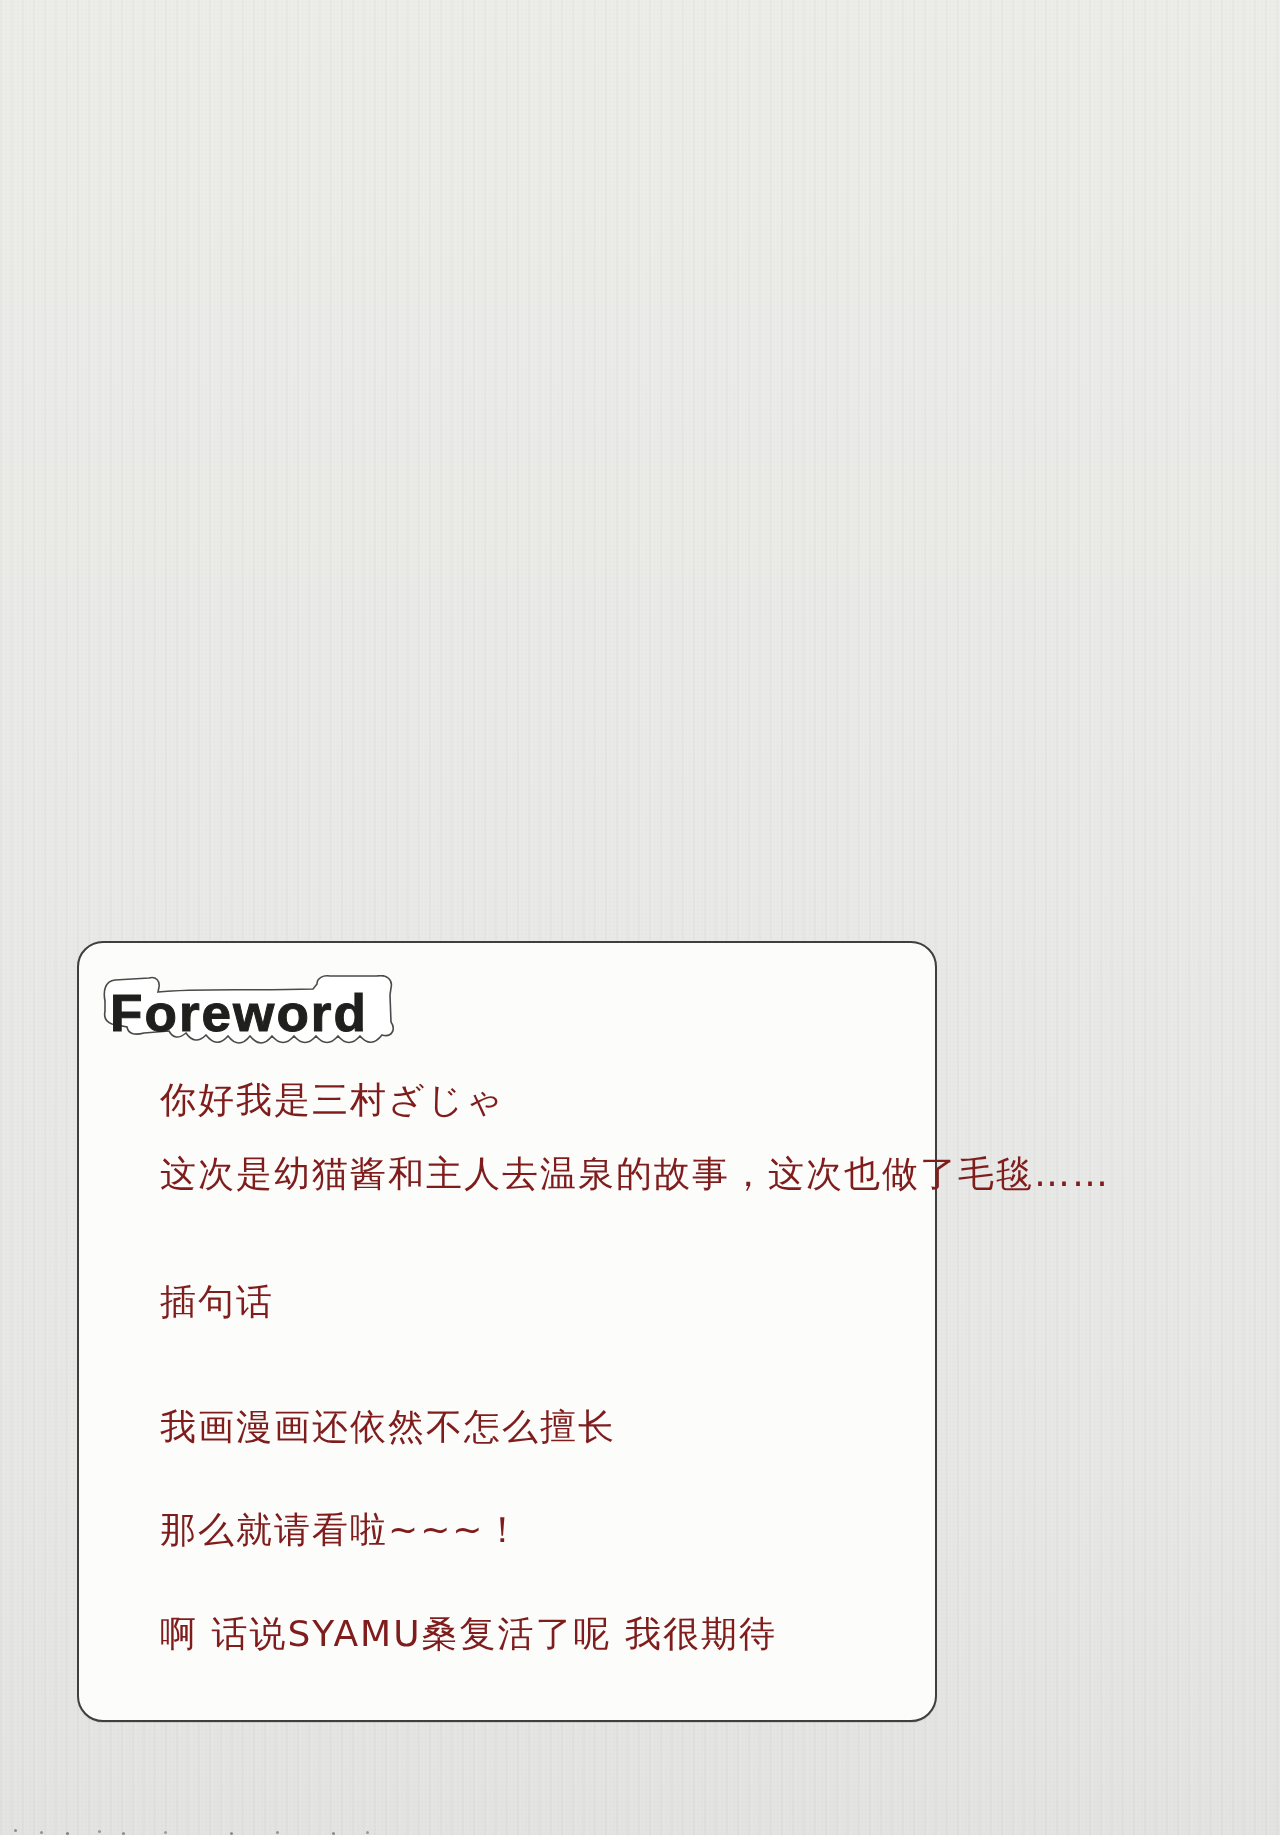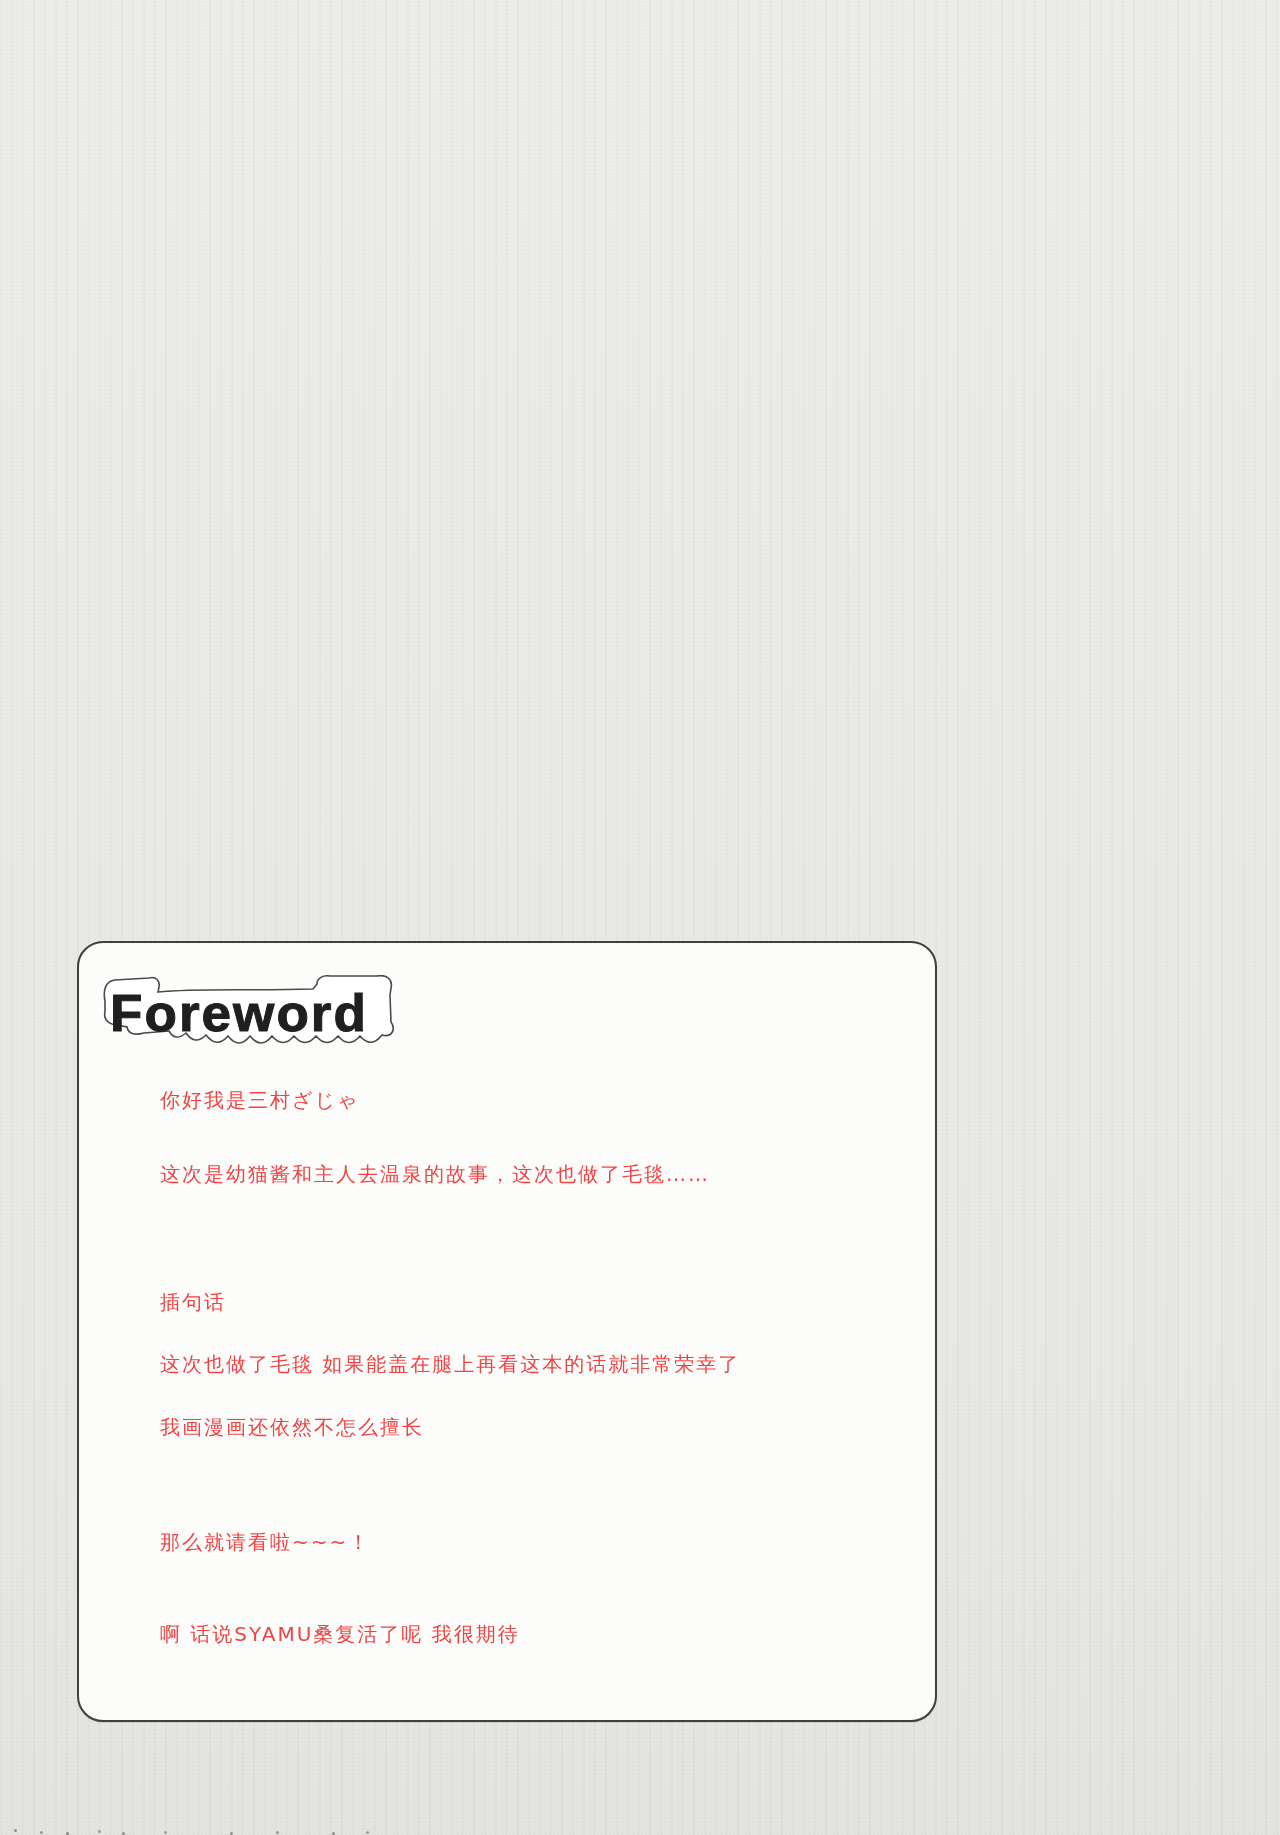--- a/index.html
+++ b/index.html
@@ -44,33 +44,33 @@
   }
   .title-wrap svg { display: block; }
   .title-text {
     font-family: "Liberation Sans", "DejaVu Sans", sans-serif;
     font-weight: bold;
     letter-spacing: 2px;
   }
   .fl {
     position: absolute;
     left: 81px;
-    font-size: 20px;
+    font-size: 36px;
     line-height: 34px;
     letter-spacing: 2px;
-    color: #ef4444;
+    color: #7f1d1d;
     white-space: nowrap;
   }
   .fl-0 { top: 140px; }
   .fl-1 { top: 214px; }
   .fl-2 { top: 342px; }
   .fl-3 { top: 404px; }
   .fl-4 { top: 447px; margin-top: 20px; }
   .fl-5 { top: 490px; }
-  .fl-6 { top: 570px; margin-top: 12px; }
+  .fl-6 { top: 570px; }
   .fl-7 { top: 674px; }
   .scan-dots {
     position: absolute;
     left: 14px;
     top: 1829px;
     width: 3px;
     height: 3px;
     background: #8d8d89;
     border-radius: 50%;
     box-shadow:
@@ -122,21 +122,20 @@
                  L13,49
                  Q4,46 6,36
                  Z" fill="#ffffff" stroke="#4a4a48" stroke-width="1.6"></path>
         <text class="title-text" x="11" y="56" font-size="52" fill="#1f1f1d" stroke="#1f1f1d" stroke-width="1" textLength="258" lengthAdjust="spacingAndGlyphs">Foreword</text>
       </svg>
     </div>
 
     <div class="fl fl-0">你好我是三村ざじゃ</div>
     <div class="fl fl-1">这次是幼猫酱和主人去温泉的故事，这次也做了毛毯……</div>
     <div class="fl fl-2">插句话</div>
-    <div class="fl fl-3">这次也做了毛毯 如果能盖在腿上再看这本的话就非常荣幸了</div>
     <div class="fl fl-4">我画漫画还依然不怎么擅长</div>
     <div class="fl fl-6">那么就请看啦~~~！</div>
     <div class="fl fl-7">啊 话说SYAMU桑复活了呢 我很期待</div>
 
   </div>
 
   <div class="scan-dots"></div>
 
 </div>
 

